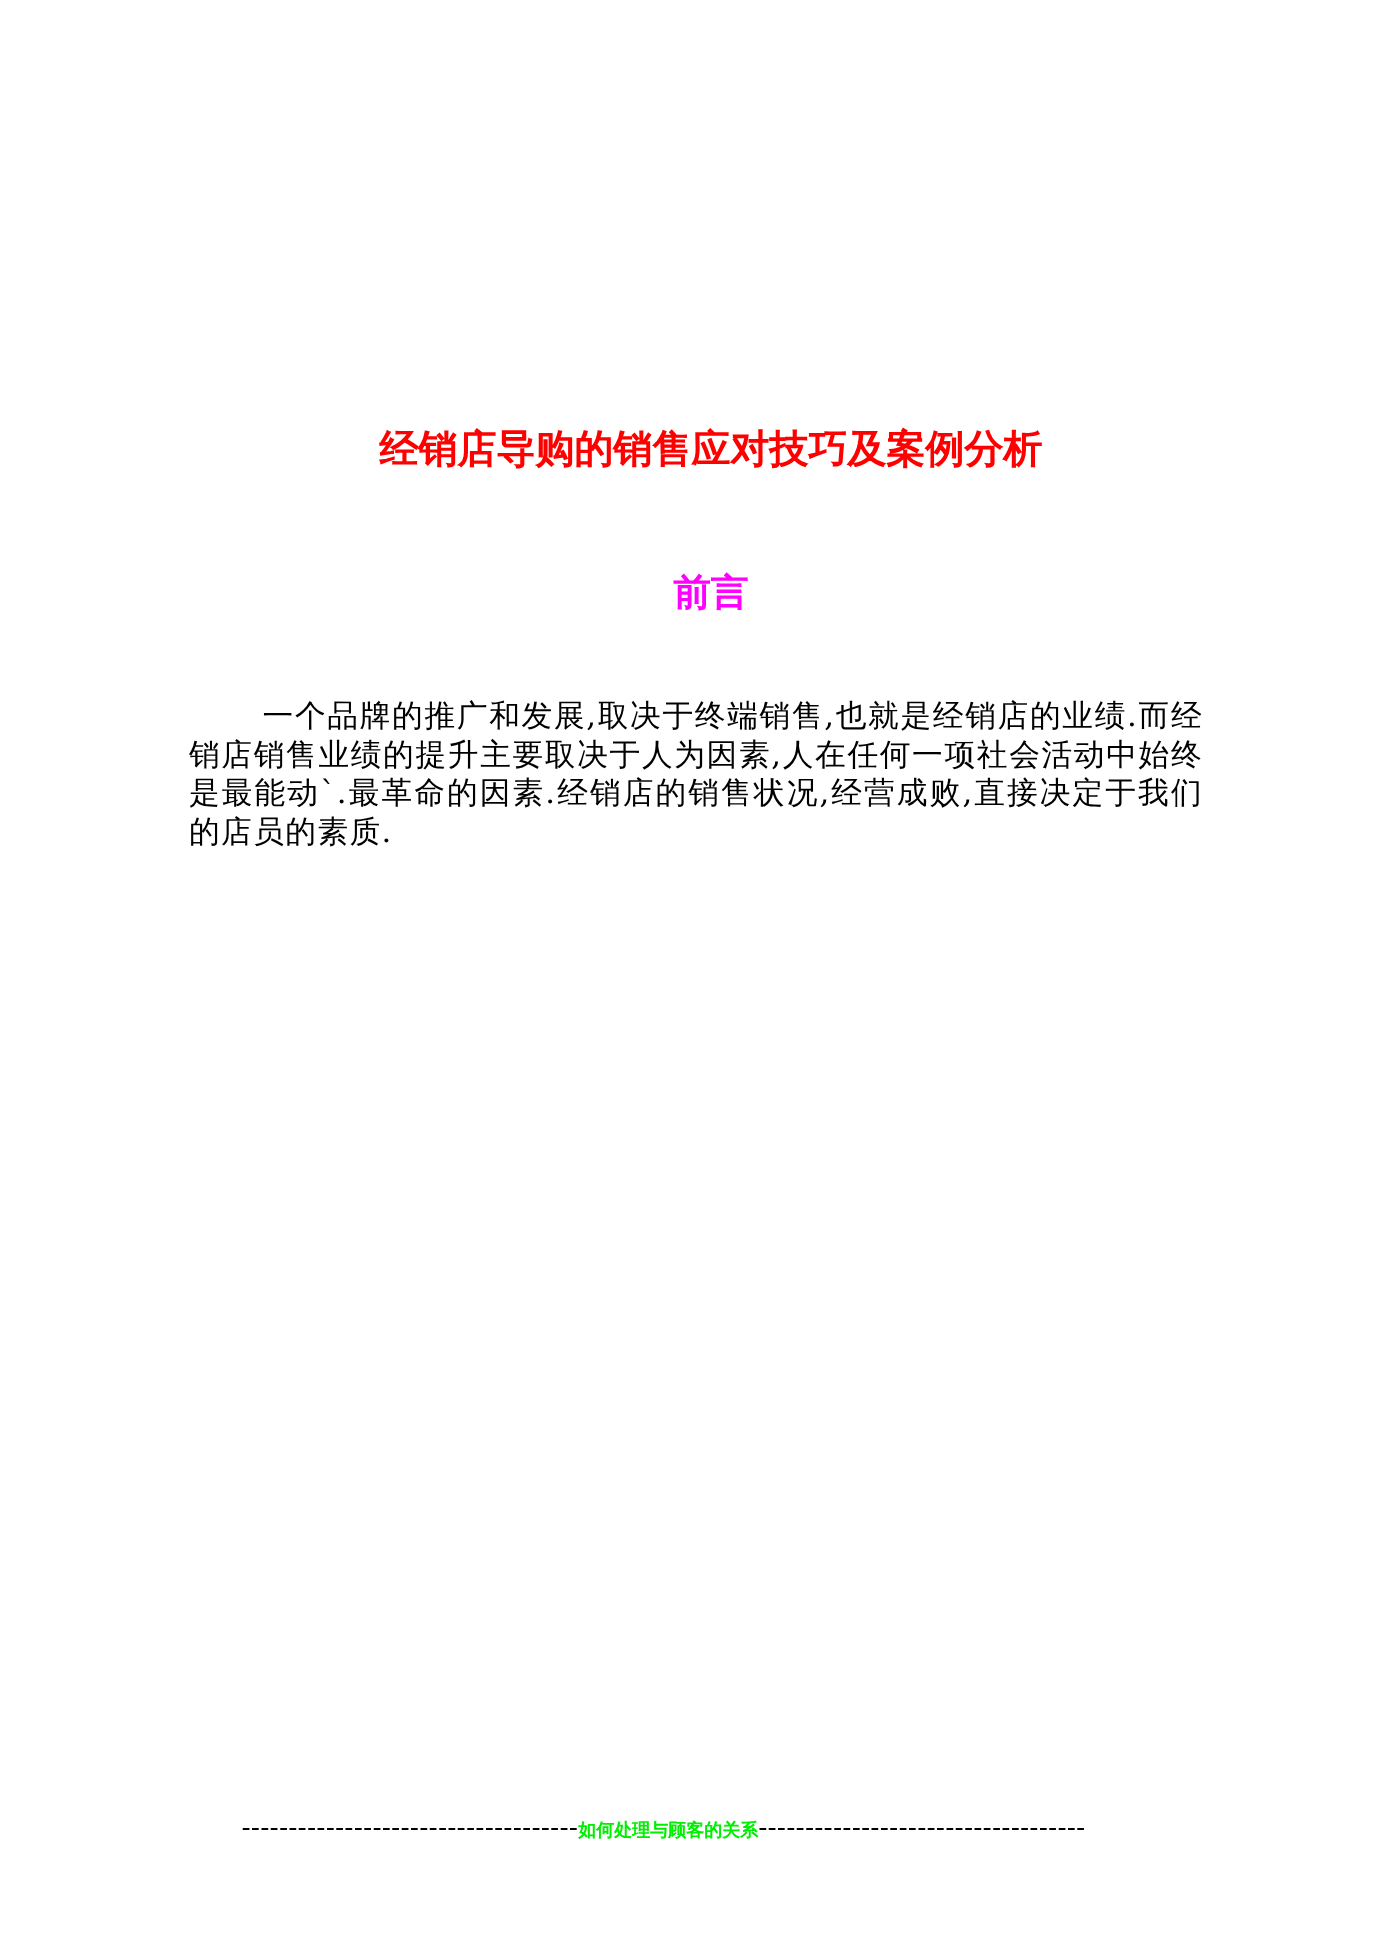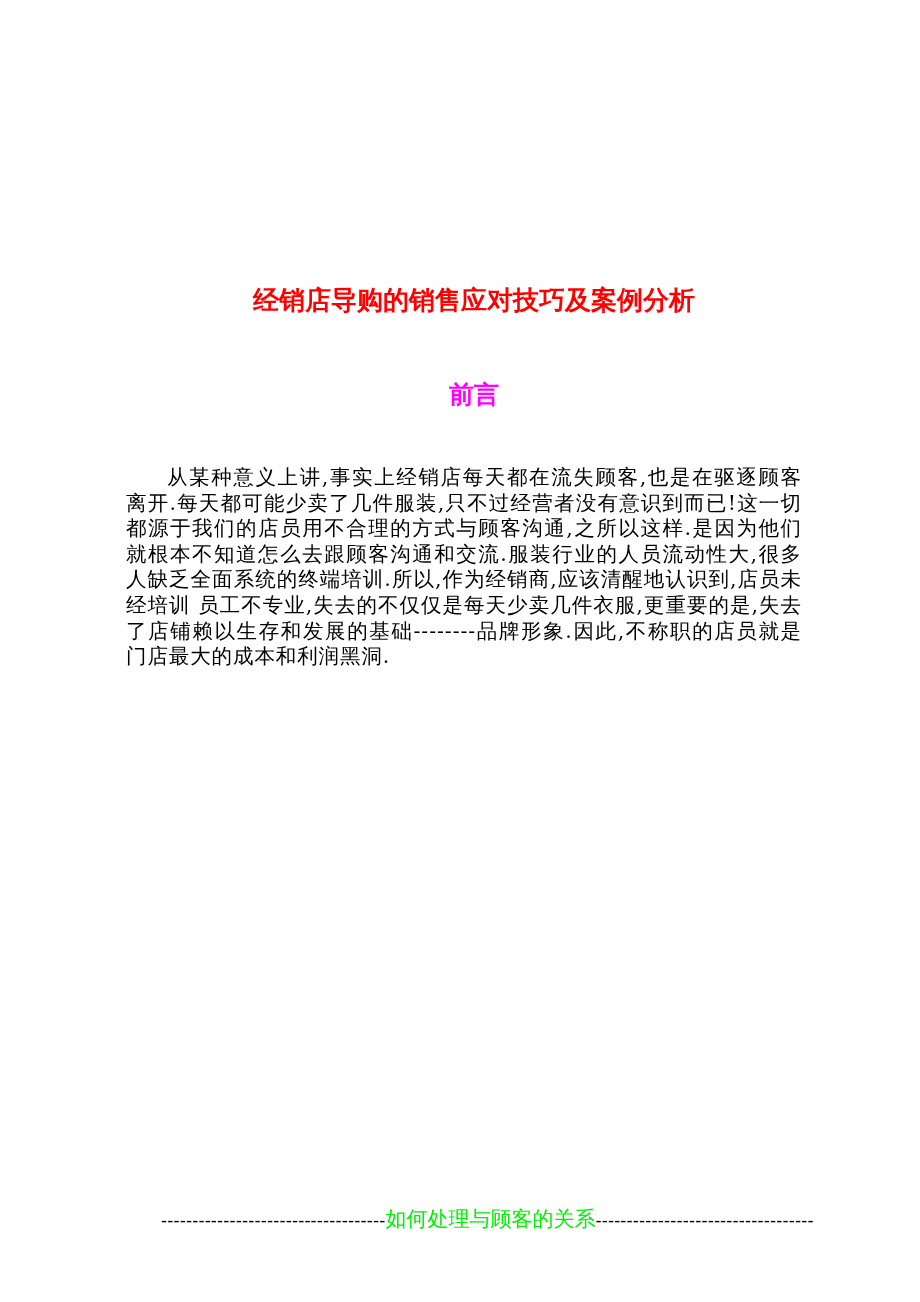--- a/index.html
+++ b/index.html
@@ -76,34 +76,34 @@
       font-family: "DejaVu Sans", "Liberation Sans", sans-serif;
       font-size: 17px;
       line-height: 24px;
     }
     .footer-dashes {
       color: #000000;
       letter-spacing: 0.1px;
     }
     .footer-title {
       color: #00ee00;
-      font-weight: normal;
-      font-size: 21px;
+      font-weight: bold;
+      font-size: 12px;
     }
   </style>
 </head>
 <body>
 
 <div class="page">
 
   <h1 class="doc-title">经销店导购的销售应对技巧及案例分析</h1>
 
   <h2 class="section-heading">前言</h2>
 
   <div class="body-text">
-    <p class="para">从某种意义上讲,事实上经销店每天都在流失顾客,也是在驱逐顾客离开.每天都可能少卖了几件服装,只不过经营者没有意识到而已!这一切都源于我们的店员用不合理的方式与顾客沟通,之所以这样.是因为他们就根本不知道怎么去跟顾客沟通和交流.服装行业的人员流动性大,很多人缺乏全面系统的终端培训.所以,作为经销商,应该清醒地认识到,店员未经培训  员工不专业,失去的不仅仅是每天少卖几件衣服,更重要的是,失去了店铺赖以生存和发展的基础--------品牌形象.因此,不称职的店员就是门店最大的成本和利润黑洞.</p>
+    <p class="para first">一个品牌的推广和发展,取决于终端销售,也就是经销店的业绩.而经销店销售业绩的提升主要取决于人为因素,人在任何一项社会活动中始终是最能动`.最革命的因素.经销店的销售状况,经营成败,直接决定于我们的店员的素质.</p>
   </div>
 
   <div class="footer-line">
     <span class="footer-dashes">------------------------------------</span><span class="footer-title">如何处理与顾客的关系</span><span class="footer-dashes">-----------------------------------</span>
   </div>
 
 </div>
 
 </body></html>

